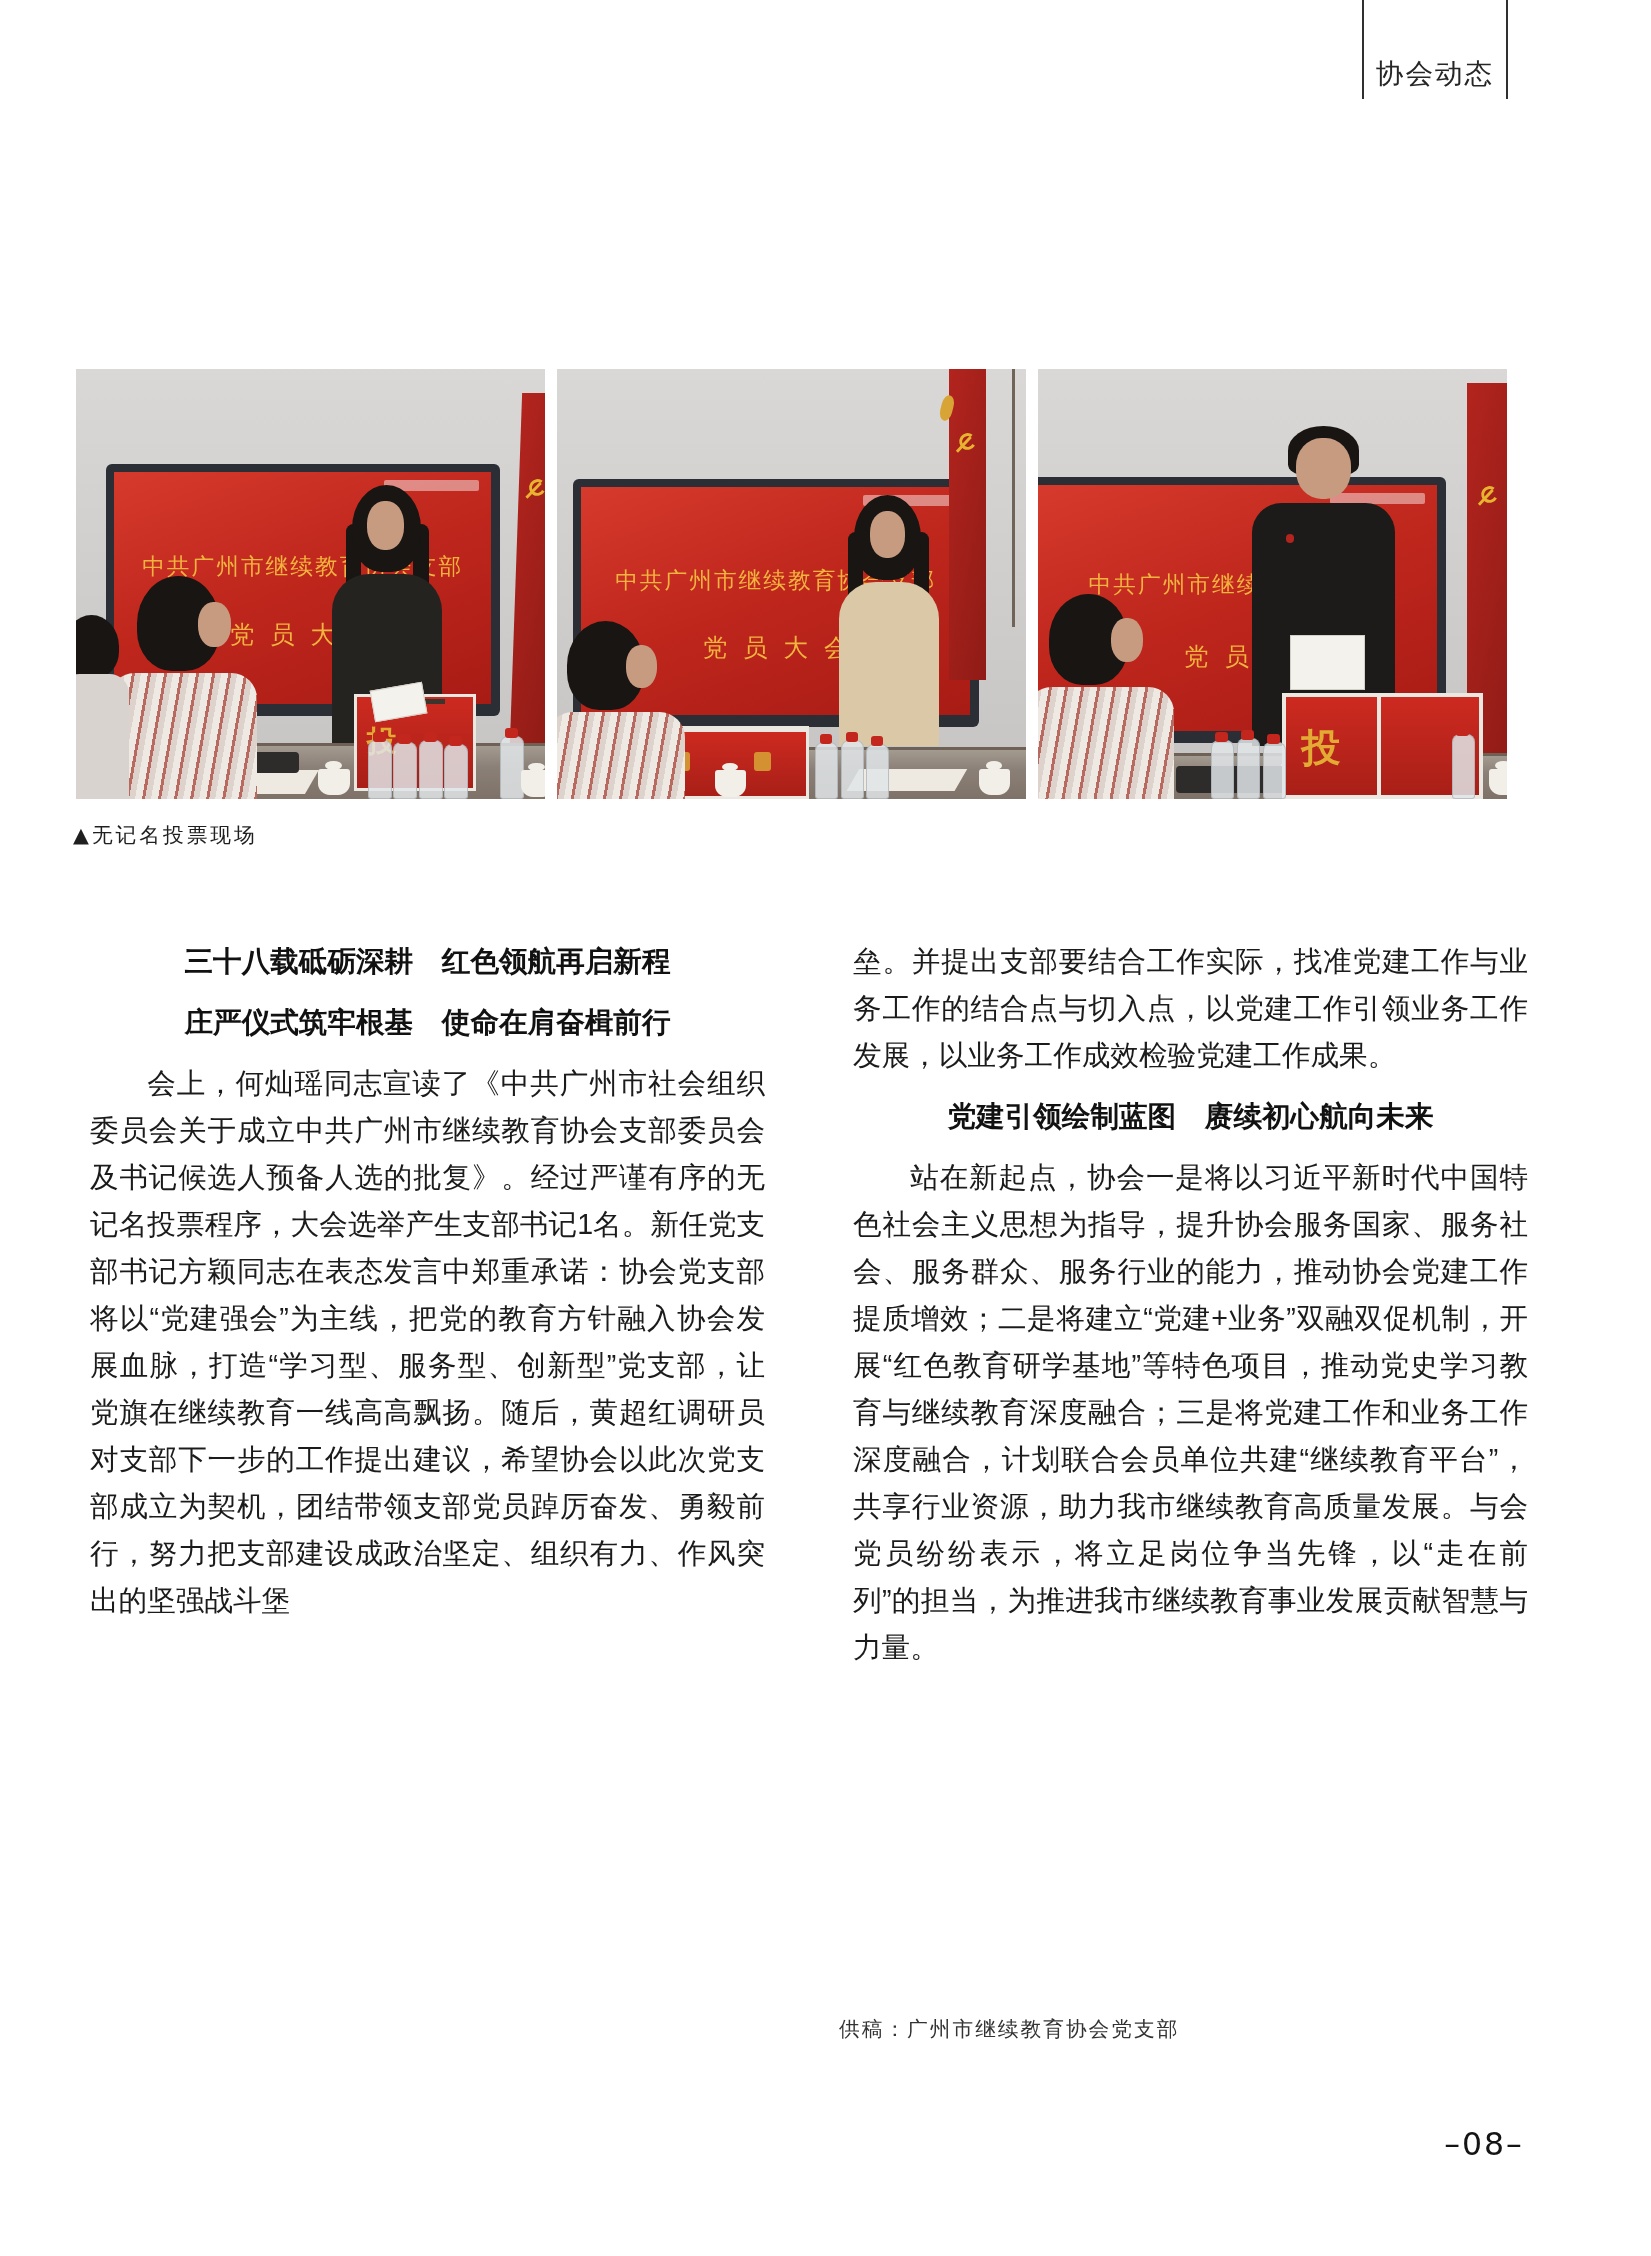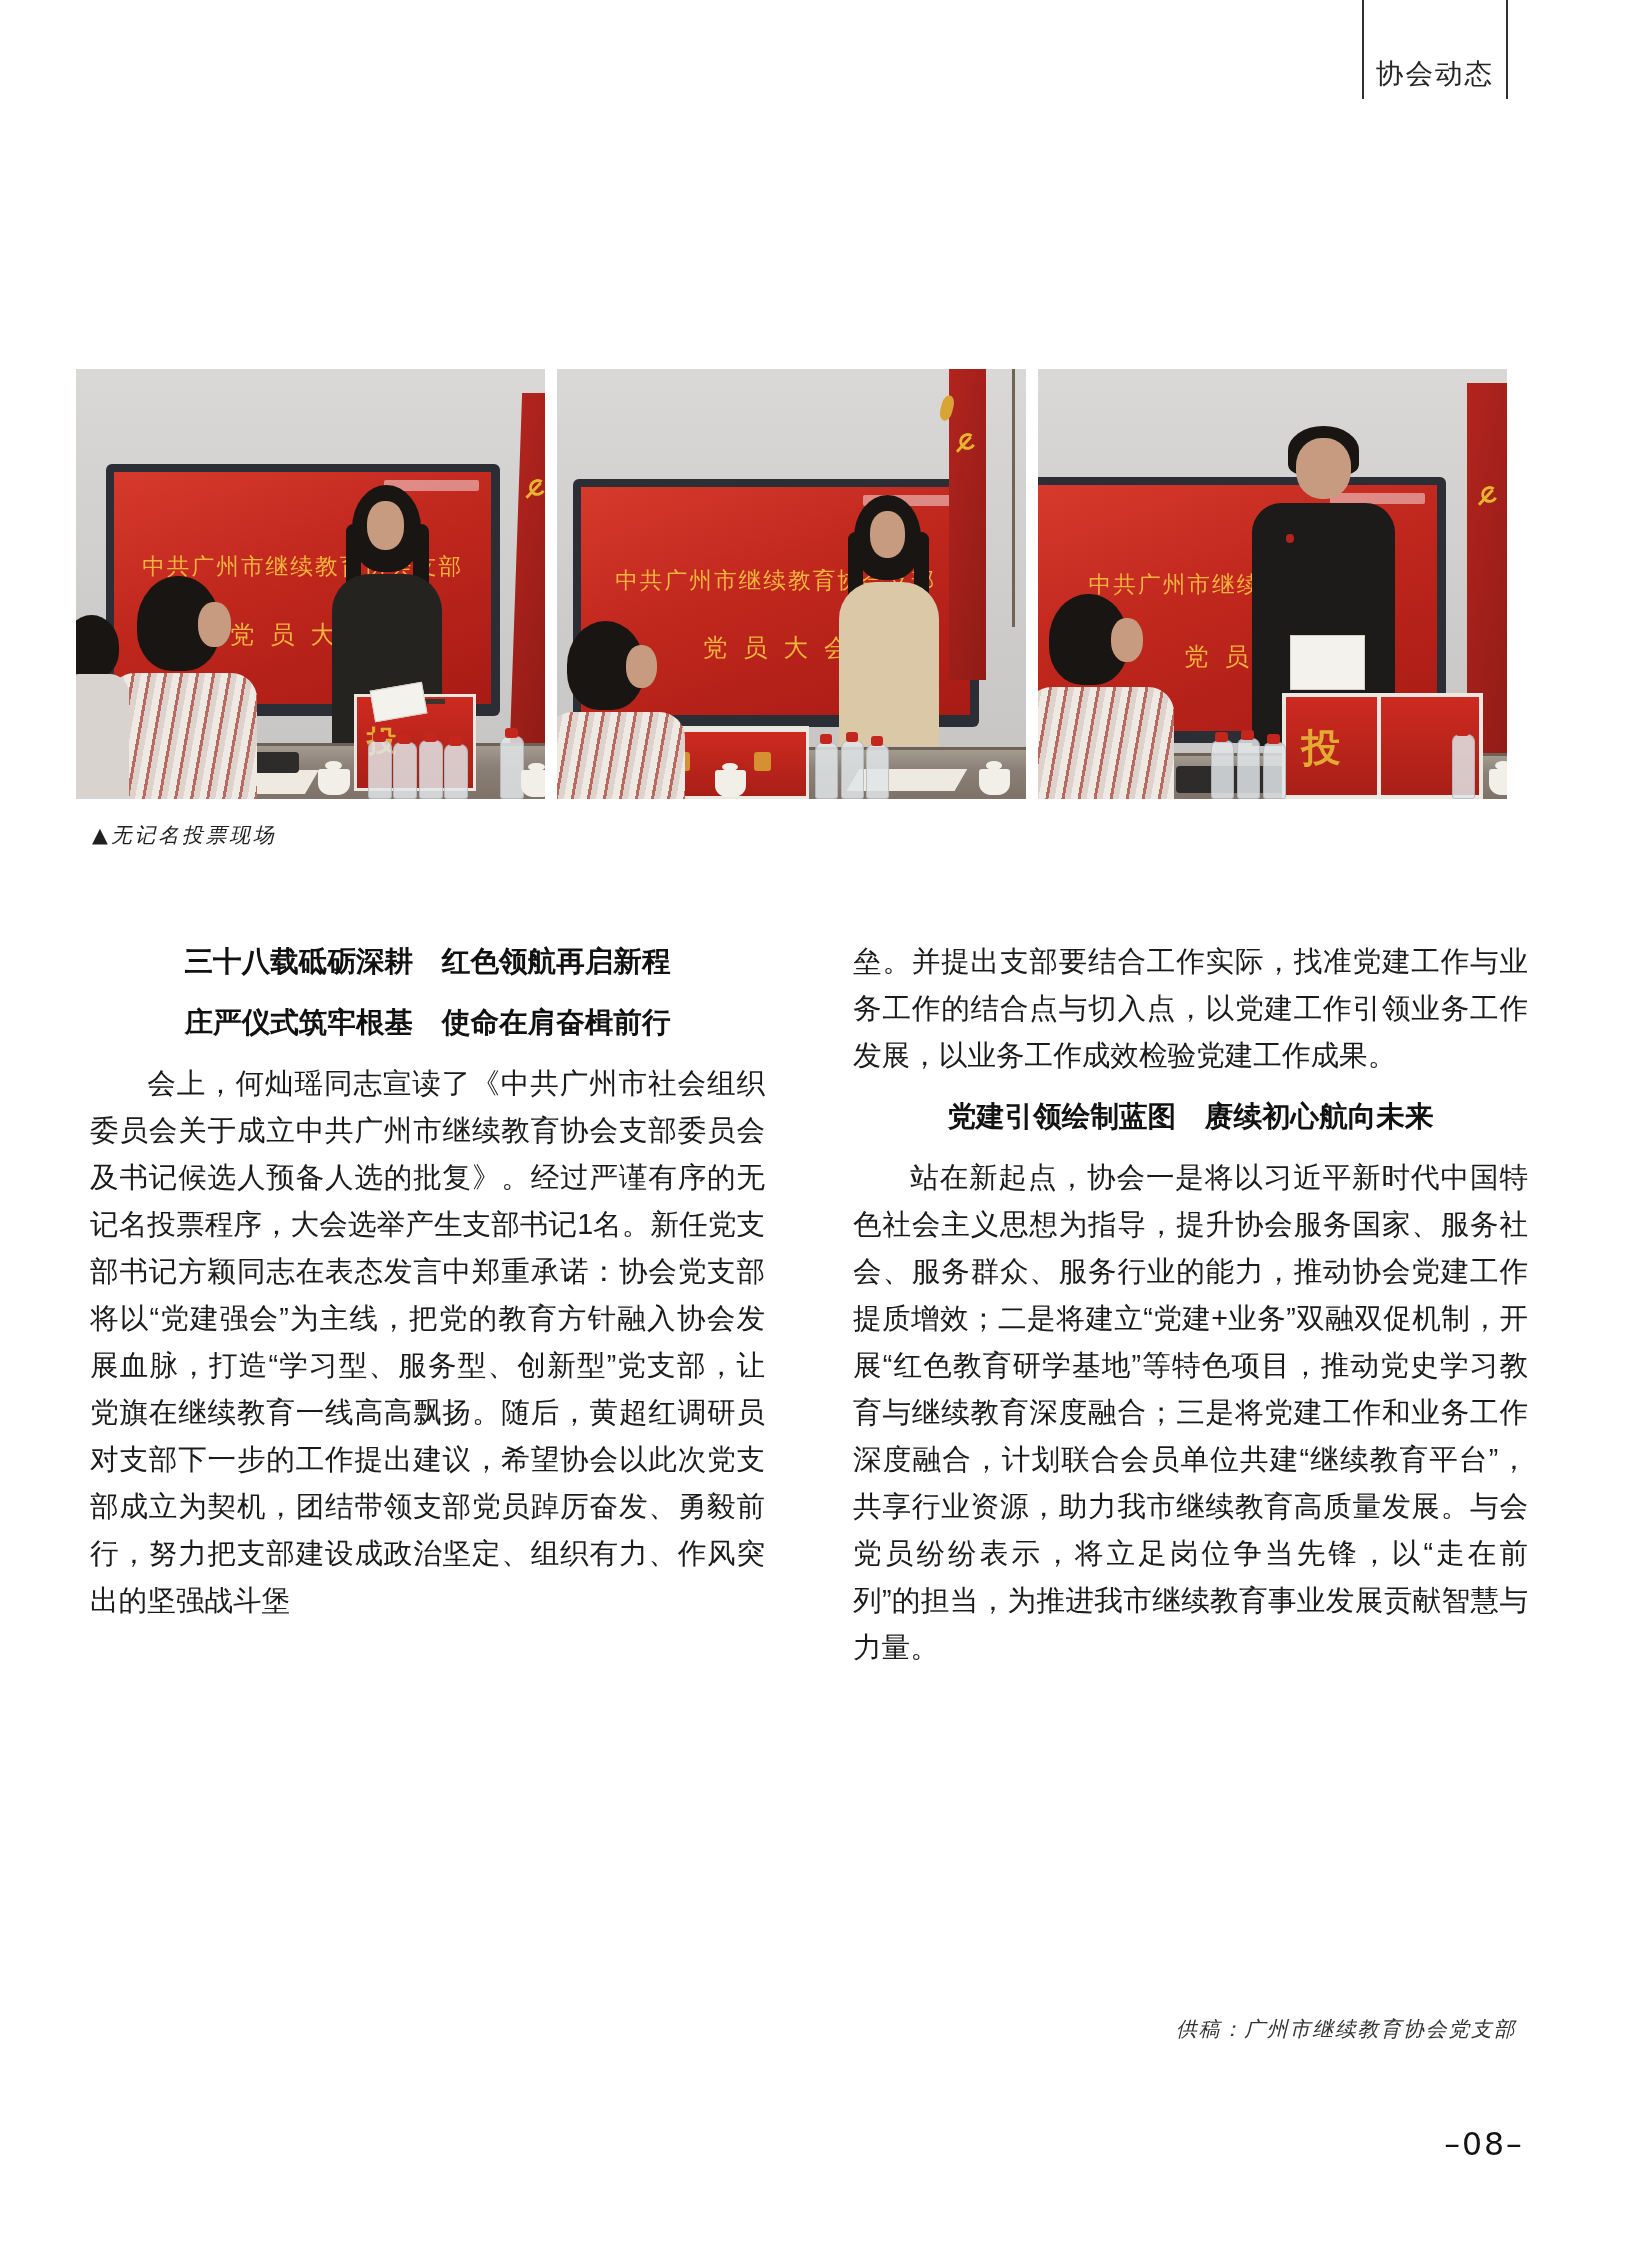--- a/index.html
+++ b/index.html
@@ -115,37 +115,37 @@
   .ph3 .seated .torso{left:0;top:93px;width:148px;height:113px;}
   .ph3 .table{height:43px;}
   .ph3 .papers{left:246px;bottom:29.6px;width:108px;height:19.7px;}
   .ph3 .blackobj{left:138px;bottom:5.9px;width:118px;height:27.6px;}
   .ph3 .box{left:244px;bottom:0;width:201px;height:106px;border-width:4.9px;}
   .ph3 .box .divider{position:absolute;left:91px;top:0;width:4.9px;height:100%;background:#ebe7e1;}
   .ph3 .box-label{left:15.8px;top:23.6px;font-size:39px;}
 
   
   .caption{
-    position:absolute;left:92px;top:821px;font-family:"DejaVu Serif",serif;font-style:italic;
+    position:absolute;left:73px;top:821px;font-family:"DejaVu Serif",serif;
     font-size:20.7px;letter-spacing:3px;color:#1f1f1f;
   }
 
   
   .col{position:absolute;top:924px;width:703px;font-size:28.6px;line-height:47px;
        text-align:justify;color:#1b1b1b;}
   .col-left{left:76px;}
   .col-right{left:839px;}
   .blk{margin:14px;padding:0;font-size:28.6px;}
   .heading{font-weight:bold;text-align:center;text-indent:0;color:#111;}
   .para{text-indent:2em;}
   .para-cont{text-indent:0;}
 
   .byline{
     position:absolute;left:839px;top:2015px;width:703px;box-sizing:border-box;padding-right:25.6px;
-    text-align:right;font-family:"DejaVu Serif",serif;font-style:italic;
+    font-family:"DejaVu Serif",serif;
     font-size:20.7px;letter-spacing:2px;color:#333;
   }
   .pagenum{
     position:absolute;left:1430px;top:2126px;width:108px;text-align:center;
     font-family:"DejaVu Sans",sans-serif;font-size:31.5px;letter-spacing:2px;color:#141414;
   }
 </style>
 </head>
 <body>
 

